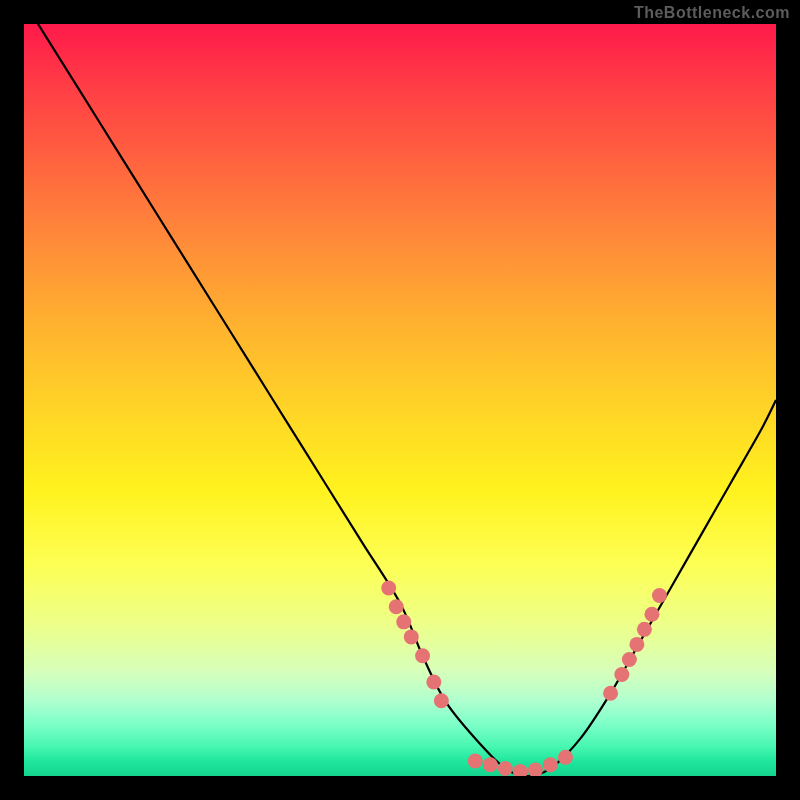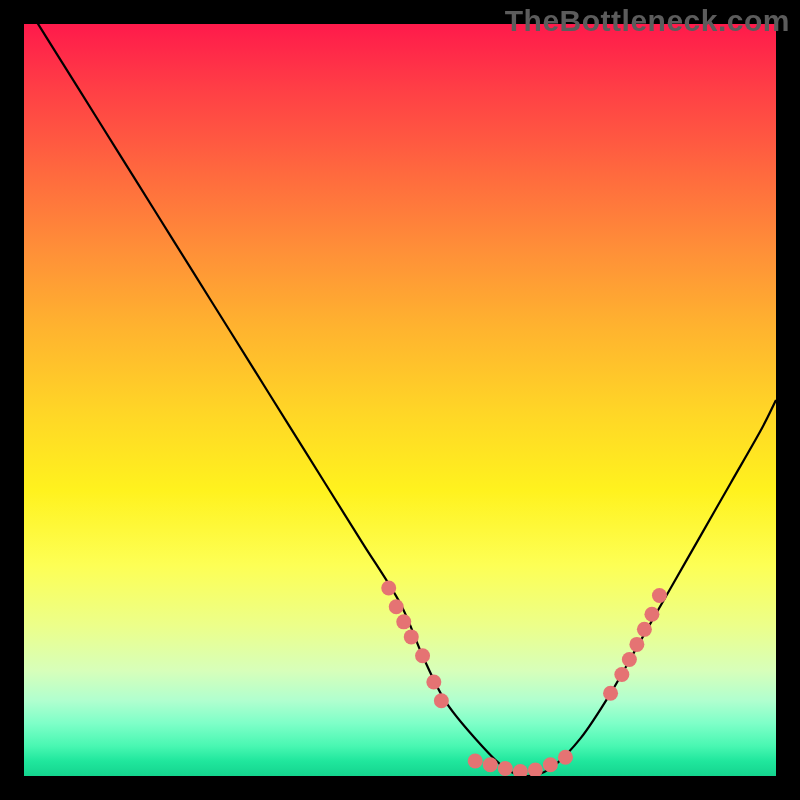--- a/index.html
+++ b/index.html
@@ -15,21 +15,21 @@
     position: relative;
     width: 800px;
     height: 800px;
     background: #000;
   }
   .watermark {
     position: absolute;
     top: 4px;
     right: 10px;
     color: #5c5c5c;
-    font-size: 30px;
+    font-size: 16px;
     font-weight: bold;
     letter-spacing: 0.5px;
     z-index: 10;
   }
   .plot-area {
     position: absolute;
     left: 24px;
     top: 24px;
     width: 752px;
     height: 752px;

